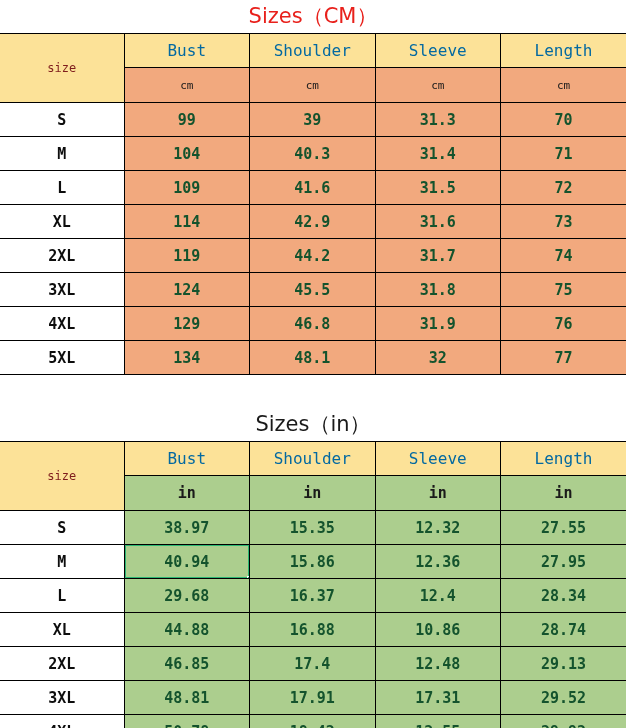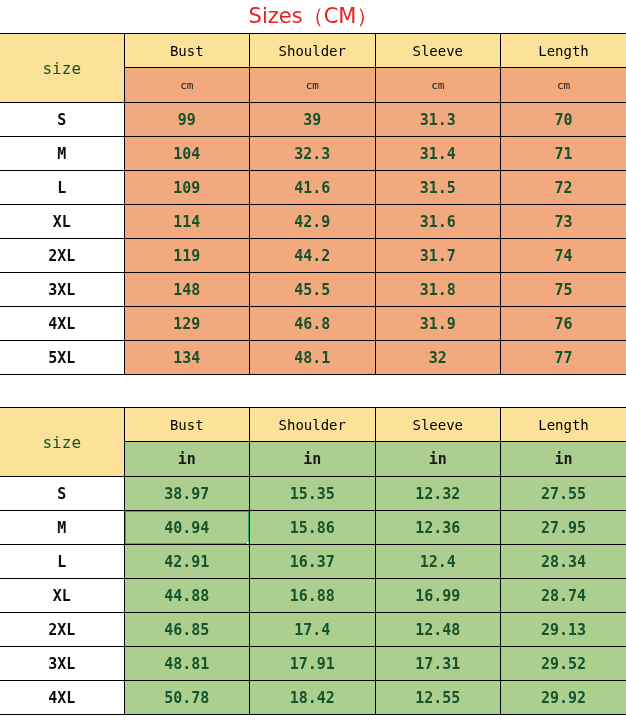--- a/index.html
+++ b/index.html
@@ -60,29 +60,29 @@
   table.size-table tr > td:first-child { border-left: none; }
   table.size-table tr > td:last-child  { border-right: none; }
 
   col.c-size { width: 124px; }
   col.c-dim  { width: 125.5px; }
 
   
   td.hdr-size {
     background: #fce298;
     font-family: "DejaVu Sans", sans-serif;
-    font-size: 16px;
-    color: #14532d;
+    font-size: 12px;
+    color: #7f1d1d;
     font-weight: 400;
     height: 67px;
   }
   td.hdr-dim {
     background: #fce298;
-    font-size: 14px;
-    color: #000000;
+    font-size: 16px;
+    color: #0369a1;
     height: 33px;
     font-weight: 400;
   }
   td.unit {
     font-size: 11px;
     color: #1a1a1a;
     height: 34px;
     font-weight: 400;
   }
   td.unit-in {
@@ -171,21 +171,21 @@
       <tr>
         <td class="size-label">S</td>
         <td class="val fill-cm">99</td>
         <td class="val fill-cm">39</td>
         <td class="val fill-cm">31.3</td>
         <td class="val fill-cm">70</td>
       </tr>
       <tr>
         <td class="size-label">M</td>
         <td class="val fill-cm">104</td>
-        <td class="val fill-cm">32.3</td>
+        <td class="val fill-cm">40.3</td>
         <td class="val fill-cm">31.4</td>
         <td class="val fill-cm">71</td>
       </tr>
       <tr>
         <td class="size-label">L</td>
         <td class="val fill-cm">109</td>
         <td class="val fill-cm">41.6</td>
         <td class="val fill-cm">31.5</td>
         <td class="val fill-cm">72</td>
       </tr>
@@ -198,21 +198,21 @@
       </tr>
       <tr>
         <td class="size-label">2XL</td>
         <td class="val fill-cm">119</td>
         <td class="val fill-cm">44.2</td>
         <td class="val fill-cm">31.7</td>
         <td class="val fill-cm">74</td>
       </tr>
       <tr>
         <td class="size-label">3XL</td>
-        <td class="val fill-cm">148</td>
+        <td class="val fill-cm">124</td>
         <td class="val fill-cm">45.5</td>
         <td class="val fill-cm">31.8</td>
         <td class="val fill-cm">75</td>
       </tr>
       <tr>
         <td class="size-label">4XL</td>
         <td class="val fill-cm">129</td>
         <td class="val fill-cm">46.8</td>
         <td class="val fill-cm">31.9</td>
         <td class="val fill-cm">76</td>
@@ -222,20 +222,21 @@
         <td class="val fill-cm">134</td>
         <td class="val fill-cm">48.1</td>
         <td class="val fill-cm">32</td>
         <td class="val fill-cm">77</td>
       </tr>
     </tbody>
   </table>
 
   <div class="gap"></div>
 
+  <div class="title title-in">Sizes（in）</div>
 
   <table class="size-table">
     <colgroup>
       <col class="c-size">
         <col class="c-dim">
         <col class="c-dim">
         <col class="c-dim">
         <col class="c-dim">
     </colgroup>
     <tbody>
@@ -266,30 +267,30 @@
           <span>40.94</span>
           <span class="sel-box"></span>
           <span class="sel-handle"></span>
         </td>
         <td class="val fill-in">15.86</td>
         <td class="val fill-in">12.36</td>
         <td class="val fill-in">27.95</td>
       </tr>
       <tr>
         <td class="size-label">L</td>
-        <td class="val fill-in">42.91</td>
+        <td class="val fill-in">29.68</td>
         <td class="val fill-in">16.37</td>
         <td class="val fill-in">12.4</td>
         <td class="val fill-in">28.34</td>
       </tr>
       <tr>
         <td class="size-label">XL</td>
         <td class="val fill-in">44.88</td>
         <td class="val fill-in">16.88</td>
-        <td class="val fill-in">16.99</td>
+        <td class="val fill-in">10.86</td>
         <td class="val fill-in">28.74</td>
       </tr>
       <tr>
         <td class="size-label">2XL</td>
         <td class="val fill-in">46.85</td>
         <td class="val fill-in">17.4</td>
         <td class="val fill-in">12.48</td>
         <td class="val fill-in">29.13</td>
       </tr>
       <tr>

